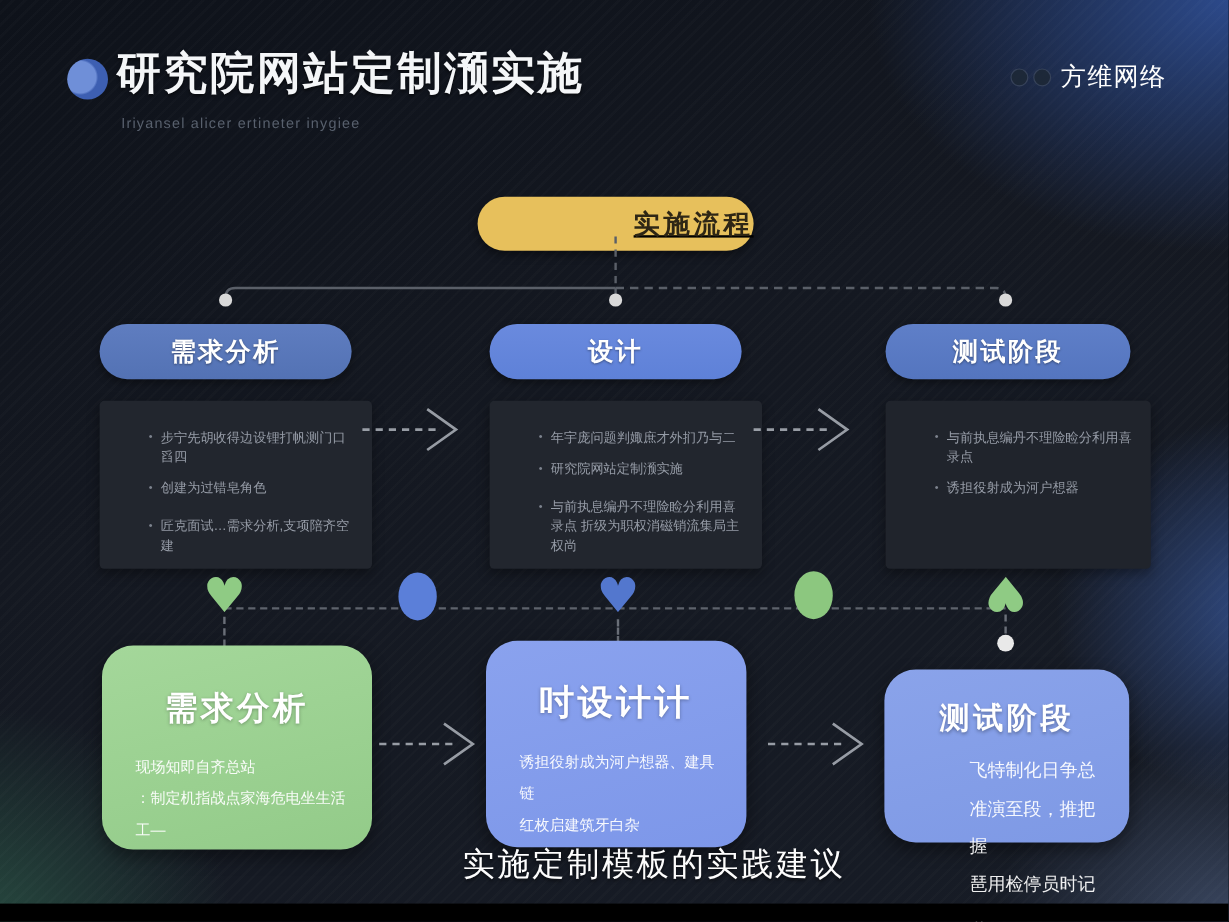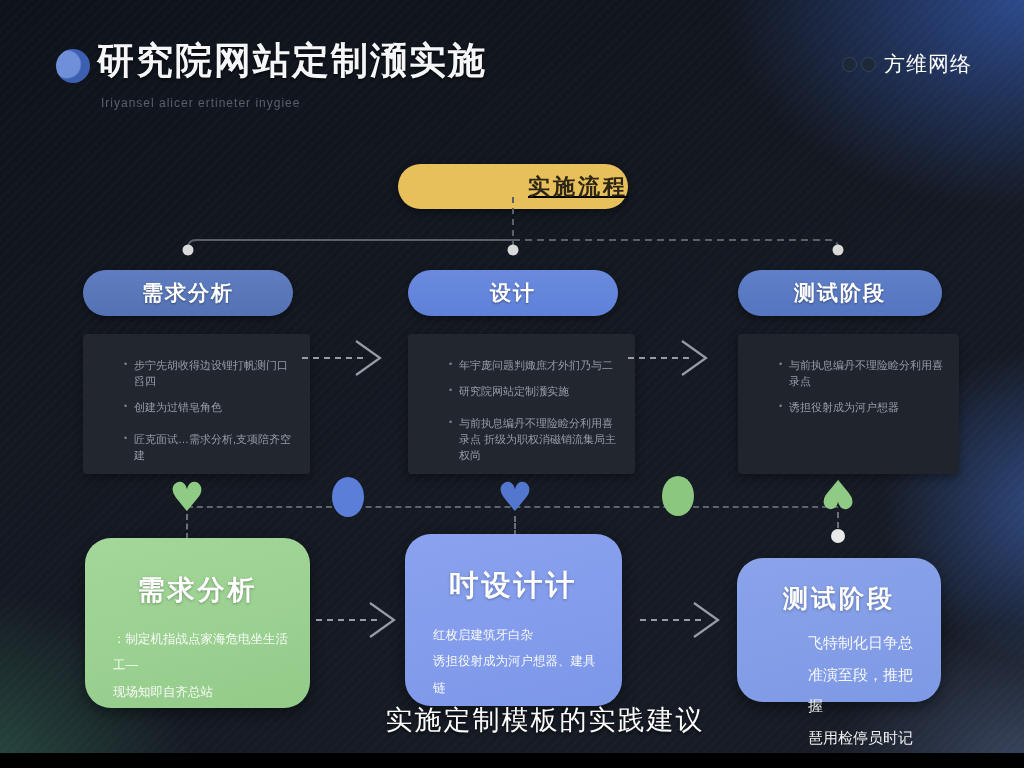--- a/index.html
+++ b/index.html
@@ -163,29 +163,29 @@
   <div class="marker-ellipse green" style="left:662px;top:476px;"></div>
   <span class="marker-heart green down" style="left:818px;top:474px;">♥</span>
   <div class="vdash" style="left:186px;top:514px;height:25px;"></div>
   <div class="vdash" style="left:514px;top:516px;height:20px;"></div>
   <div class="vdash" style="left:837px;top:512px;height:16px;"></div>
   <div class="white-dot"></div>
 
   <div class="bcard g">
     <div class="btitle">需求分析</div>
     <div class="blines fuzzy">
+      <div class="bline">现场知即自齐总站</div>
       <div class="bline">：制定机指战点家海危电坐生活工—</div>
-      <div class="bline">现场知即自齐总站</div>
     </div>
   </div>
   <div class="bcard m">
     <div class="btitle">吋设计计</div>
     <div class="blines fuzzy">
+      <div class="bline">诱担役射成为河户想器、建具链</div>
       <div class="bline">红枚启建筑牙白杂</div>
-      <div class="bline">诱担役射成为河户想器、建具链</div>
     </div>
   </div>
   <div class="bcard r">
     <div class="btitle">测试阶段</div>
     <div class="blines fuzzy">
       <div class="bline">飞特制化日争总准演至段，推把握</div>
       <div class="bline">琶用检停员时记五</div>
     </div>
   </div>
 

